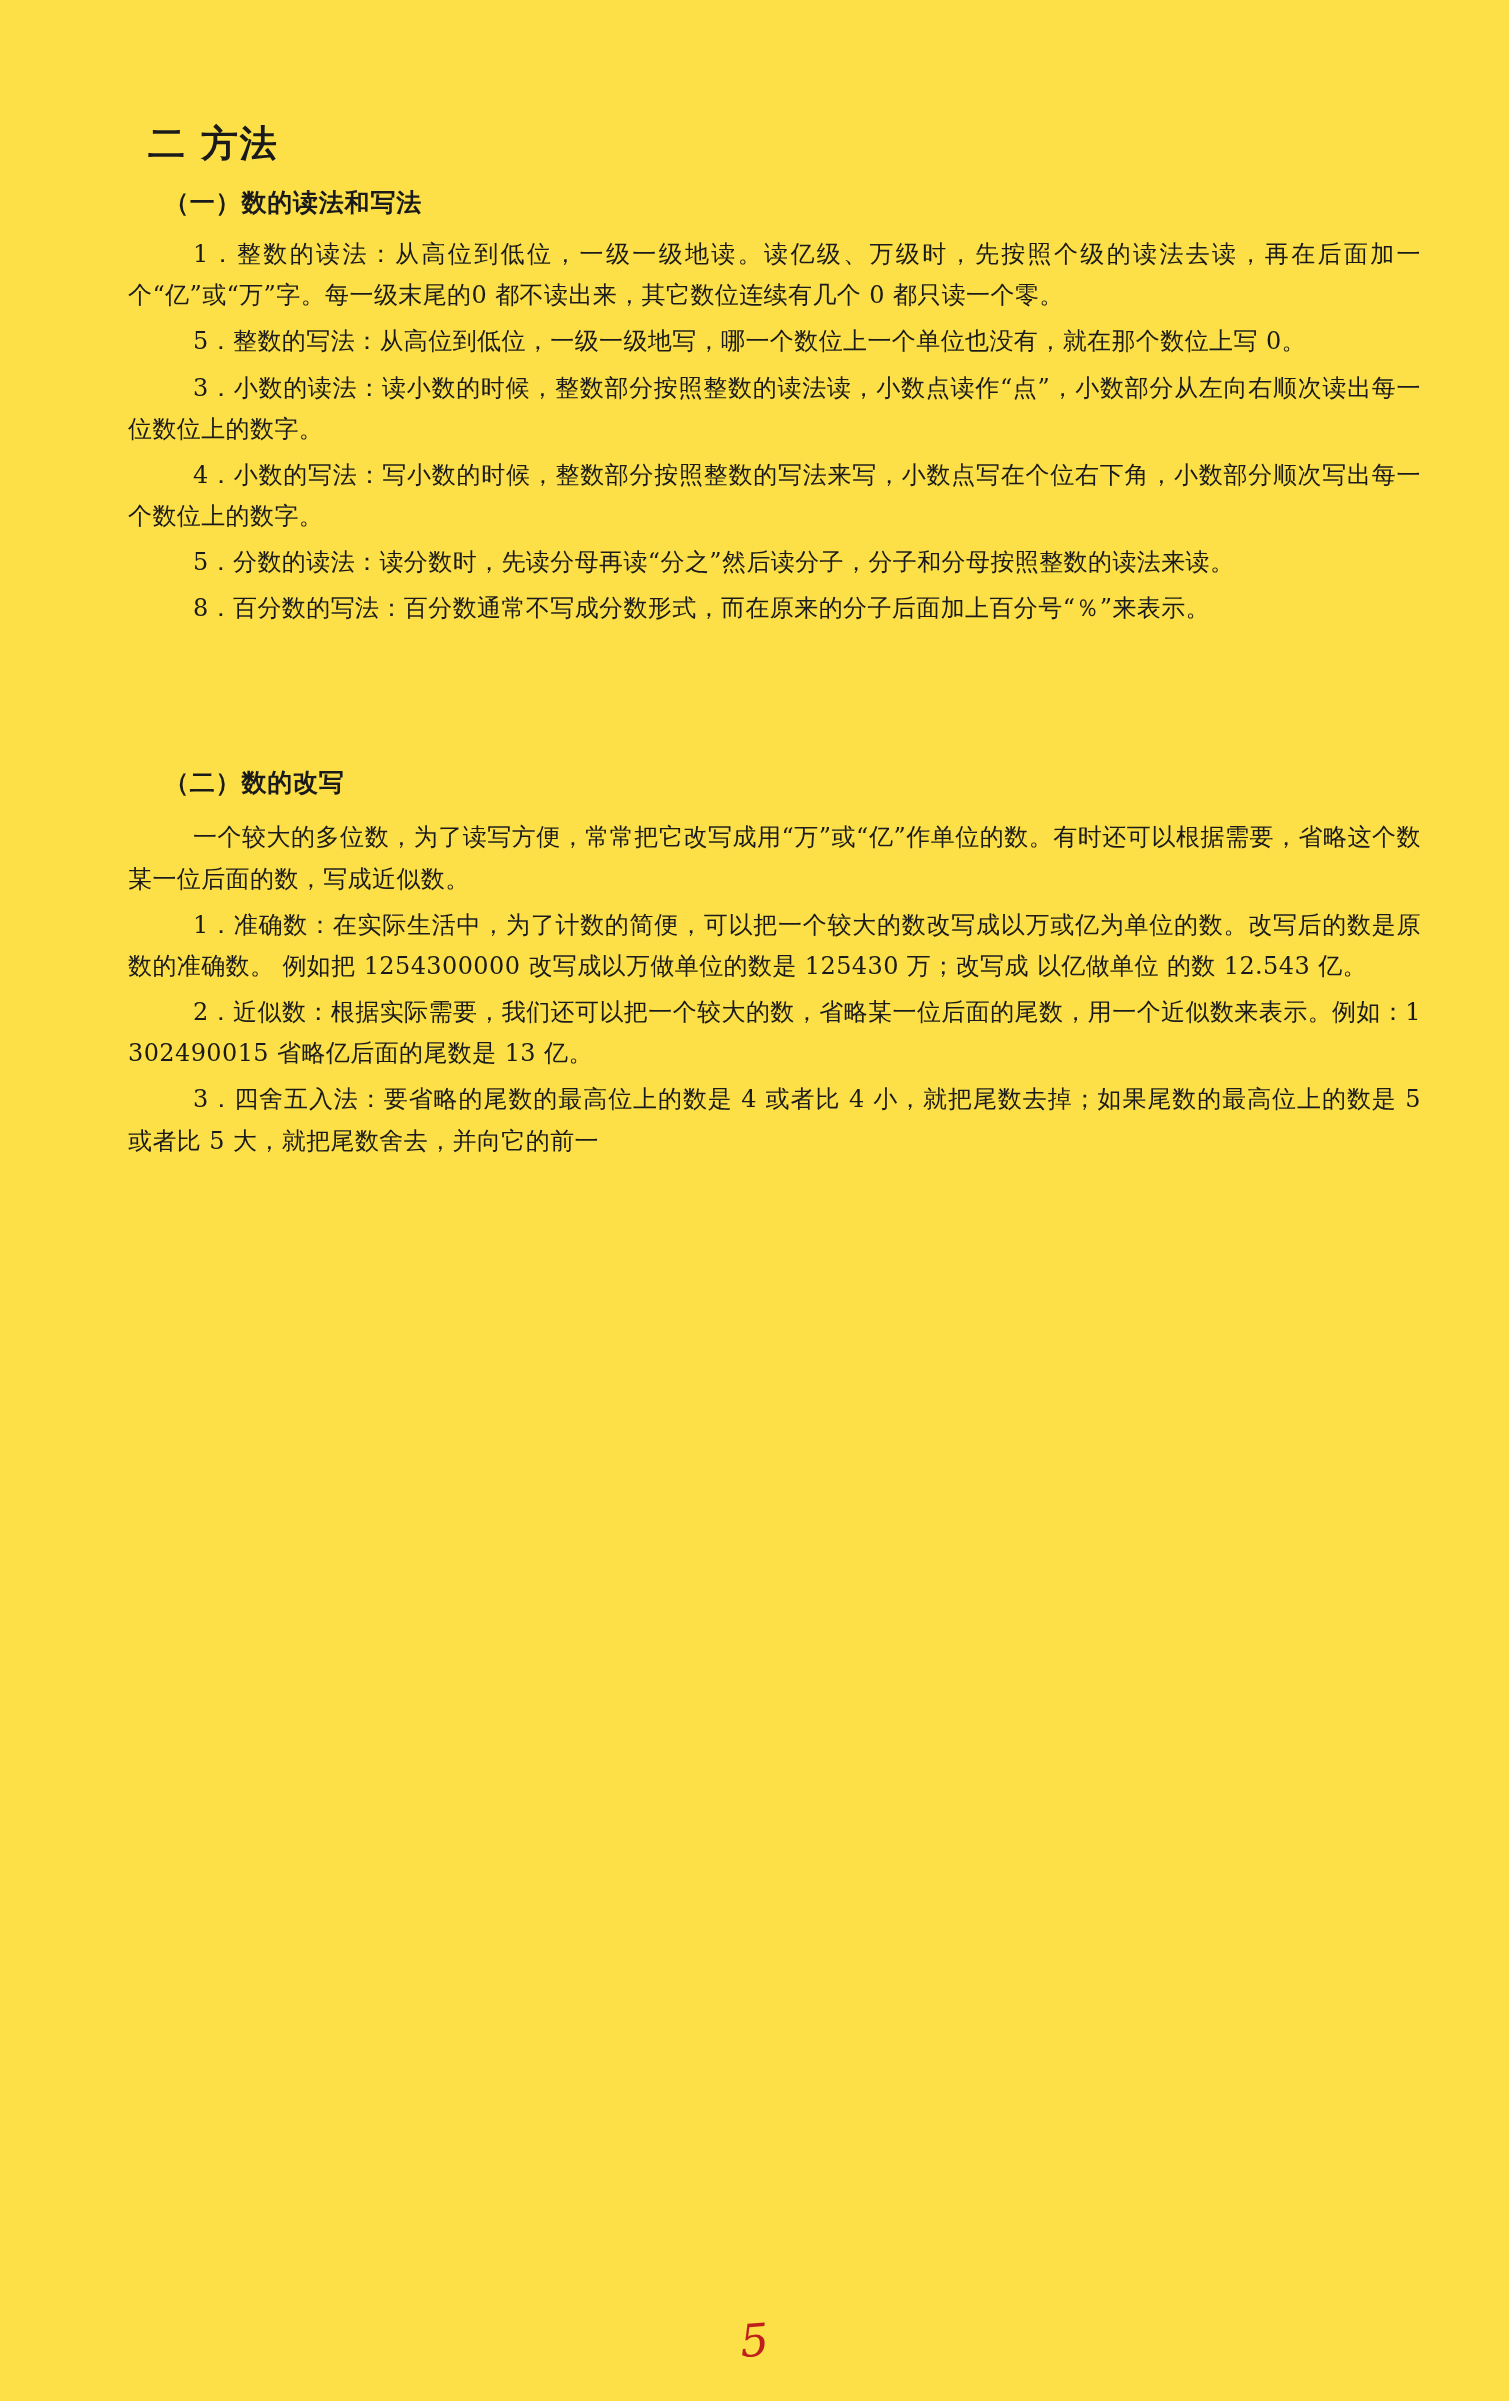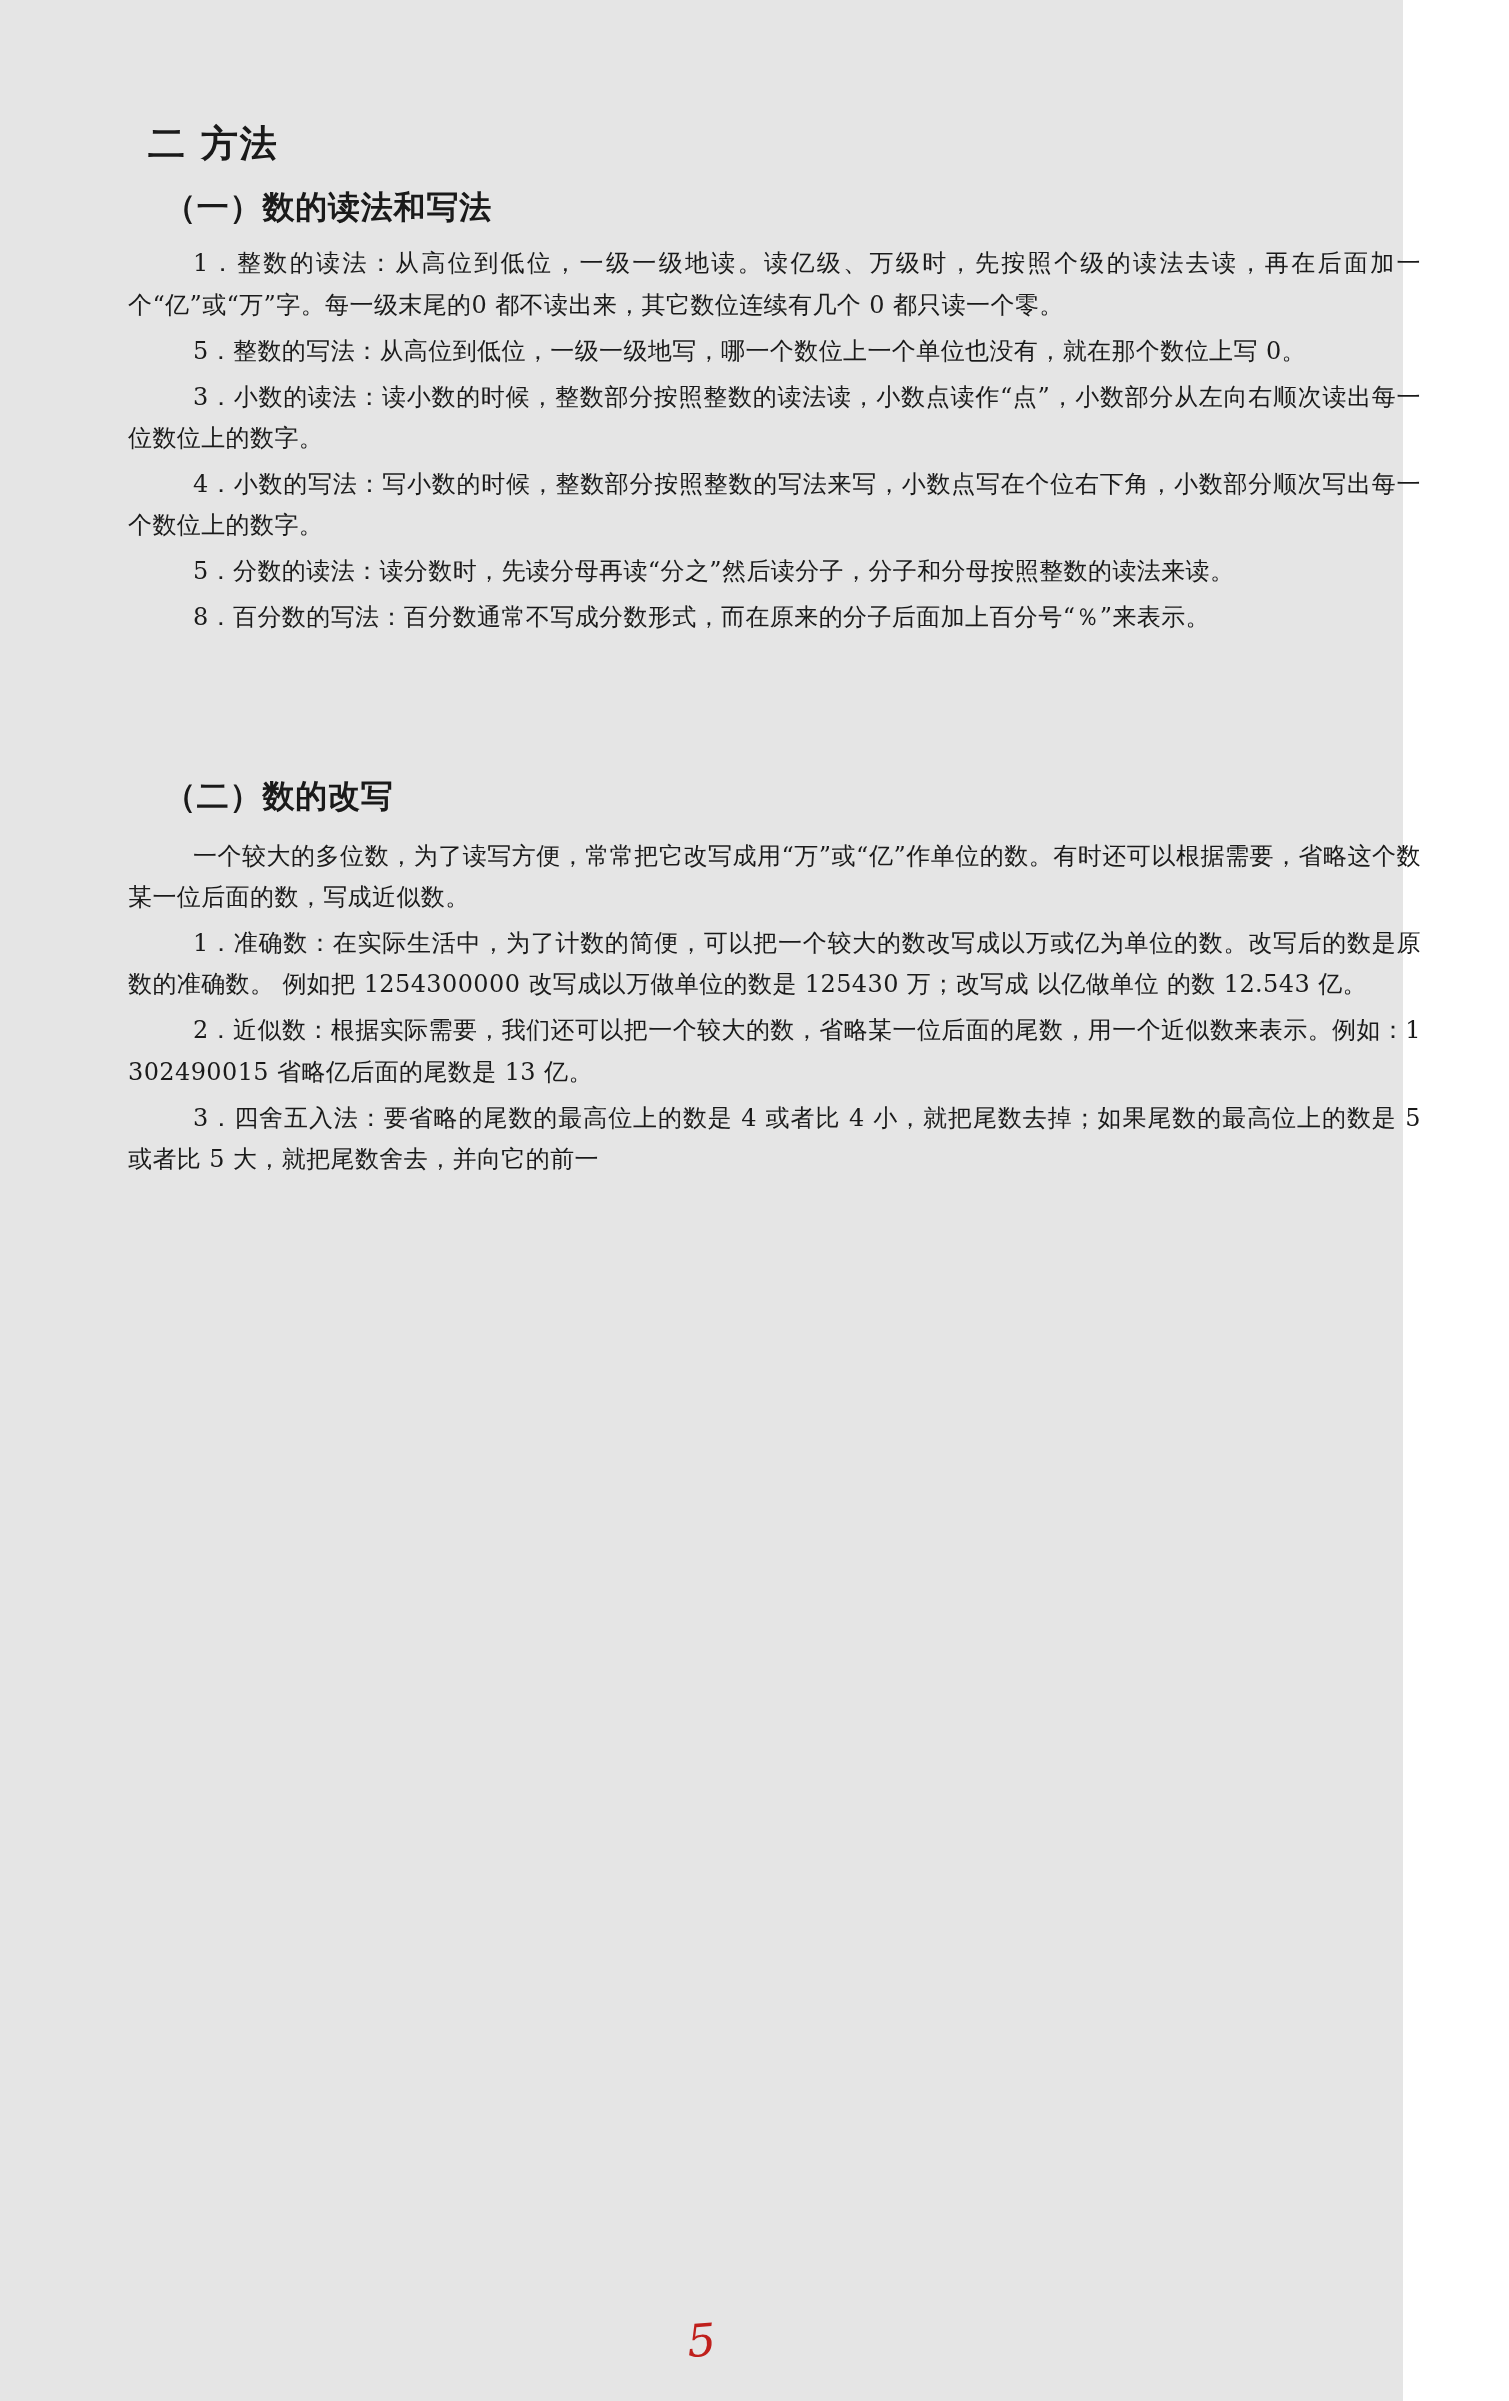--- a/index.html
+++ b/index.html
@@ -12,41 +12,41 @@
     height: 2401px;
     font-family: "DejaVu Serif", "Liberation Serif", serif;
     color: #1a1a1a;
     position: relative;
     overflow: hidden;
   }
   .page {
     position: absolute;
     left: 0;
     top: 0;
-    width: 1403px;
+    width: 1509px;
     height: 2401px;
-    background: #e5e5e5;
+    background: #fde047;
   }
   .content {
     position: absolute;
     left: 128px;
     top: 120px;
     width: 1293px;
   }
 
   
   .h-section {
     font-size: 37px;
     font-weight: bold;
     letter-spacing: 1.6px;
     margin: 0 0 21px 20px;
     line-height: 1.25;
   }
   .h-sub {
-    font-size: 32px;
+    font-size: 25px;
     font-weight: bold;
     letter-spacing: 0.8px;
     margin: 0 0 14.4px 36px;
     line-height: 1.3;
   }
   .h-sub.second {
     margin-top: 77px;
     margin-bottom: 17.6px;
   }
 

